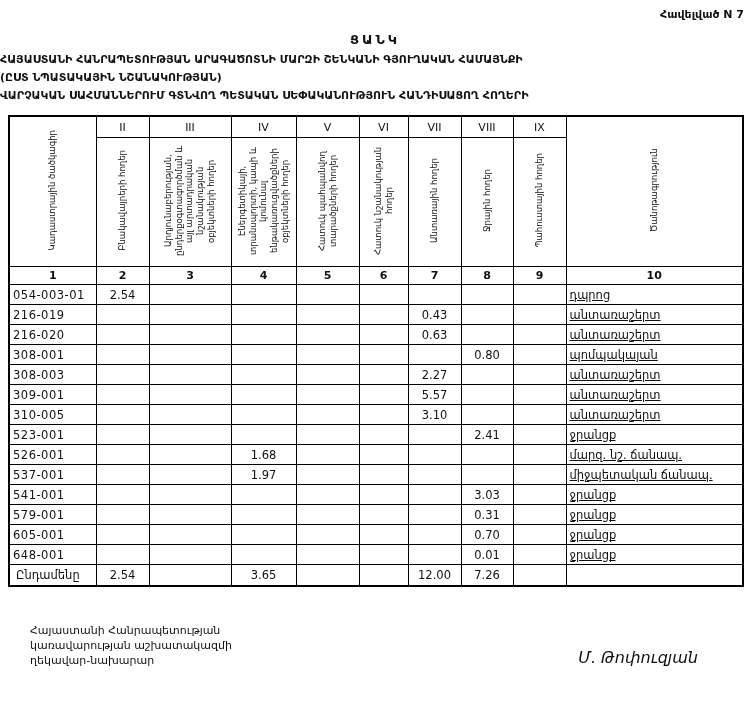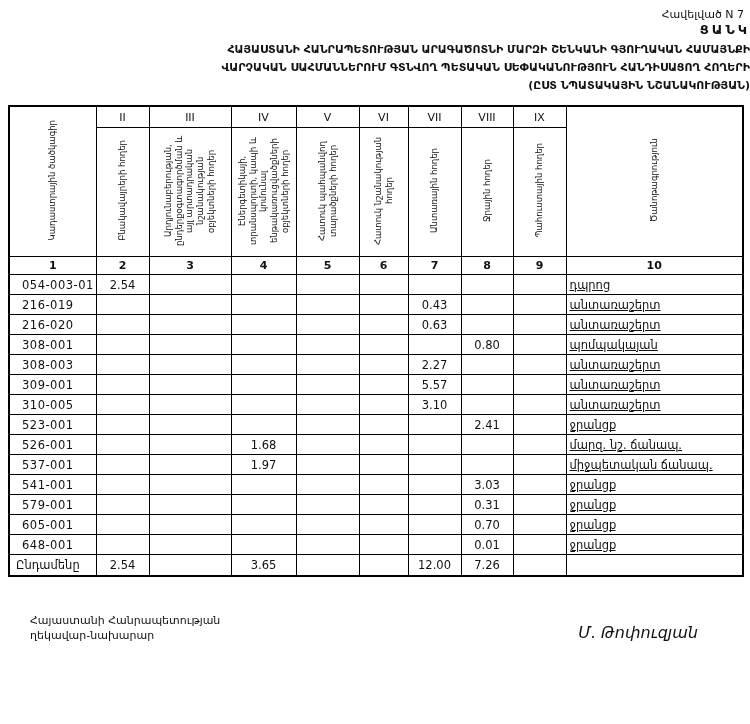--- a/index.html
+++ b/index.html
@@ -8,32 +8,33 @@
     background:#ffffff;
     color:#111;
     font-family:"DejaVu Sans","Liberation Sans",sans-serif;
     position:relative;
     overflow:hidden;
   }
   .annex{
     width:max-content;
     margin:8px 6px 0 auto;
     text-align:center;
-    font-weight:normal;
+    font-weight:bold;
     font-size:11px;
     line-height:14px;
   }
   .doc-title{
-    text-align:right;
+    text-align:center;
     font-weight:bold;
     font-size:13px;
     letter-spacing:3px;
+    margin-top:10px;
   }
   .title-lines{
-    text-align:right;
+    text-align:left;
     font-weight:bold;
     font-size:11px;
     line-height:18px;
     margin-top:4px;
   }
   table{
     border-collapse:collapse;
     table-layout:fixed;
     width:734px;
     margin:10px 0 0 8px;
@@ -53,21 +54,21 @@
     display:inline-block;
     writing-mode:vertical-rl;
     transform:rotate(180deg);
     font-size:8.5px;
     line-height:1.25;
     max-height:120px;
     text-align:center;
   }
   .vtext.tall{max-height:142px;}
   td.num{height:17px;text-align:center;font-weight:bold;font-size:11px;}
-  td.code{height:19px;text-align:left;padding-left:12px;letter-spacing:0.5px;}
+  td.code{height:19px;text-align:left;padding-left:3px;letter-spacing:0.5px;}
   td.val{text-align:center;}
   td.remark{text-align:left;padding-left:3px;}
   td.remark span{text-decoration:underline;}
   tr.totals td{height:20px;}
   tr.totals td.code{letter-spacing:0;padding-left:6px;margin-left:12px;}
   .footer{
     display:flex;
     justify-content:space-between;
     align-items:flex-end;
     margin:36px 52px 0 30px;
@@ -87,22 +88,22 @@
 <body>
 
 <div class="annex">
   <div>Հավելված N 7</div>
 </div>
 
 <div class="doc-title">ՑԱՆԿ</div>
 
 <div class="title-lines">
   <div>ՀԱՅԱՍՏԱՆԻ ՀԱՆՐԱՊԵՏՈՒԹՅԱՆ ԱՐԱԳԱԾՈՏՆԻ ՄԱՐԶԻ ՇԵՆԿԱՆԻ ԳՅՈՒՂԱԿԱՆ ՀԱՄԱՅՆՔԻ</div>
+  <div>(ԸՍՏ ՆՊԱՏԱԿԱՅԻՆ ՆՇԱՆԱԿՈՒԹՅԱՆ)</div>
   <div>ՎԱՐՉԱԿԱՆ ՍԱՀՄԱՆՆԵՐՈՒՄ ԳՏՆՎՈՂ ՊԵՏԱԿԱՆ ՍԵՓԱԿԱՆՈՒԹՅՈՒՆ ՀԱՆԴԻՍԱՑՈՂ ՀՈՂԵՐԻ</div>
-  <div>(ԸՍՏ ՆՊԱՏԱԿԱՅԻՆ ՆՇԱՆԱԿՈՒԹՅԱՆ)</div>
 </div>
 
 <table>
   <colgroup>
     <col style="width:87px">
       <col style="width:53px">
       <col style="width:82px">
     <col style="width:65px">
       <col style="width:63px">
       <col style="width:49px">
@@ -331,16 +332,17 @@
         <td class="val">7.26</td>
         <td class="val"></td>
         <td class="remark"></td>
       </tr>
     </tbody>
 </table>
 
 <div class="footer">
   <div class="footer-left">
     <div>Հայաստանի Հանրապետության</div>
+    <div>կառավարության աշխատակազմի</div>
     <div>ղեկավար-նախարար</div>
   </div>
   <div class="signature">Մ. Թոփուզյան</div>
 </div>
 
 </body></html>

